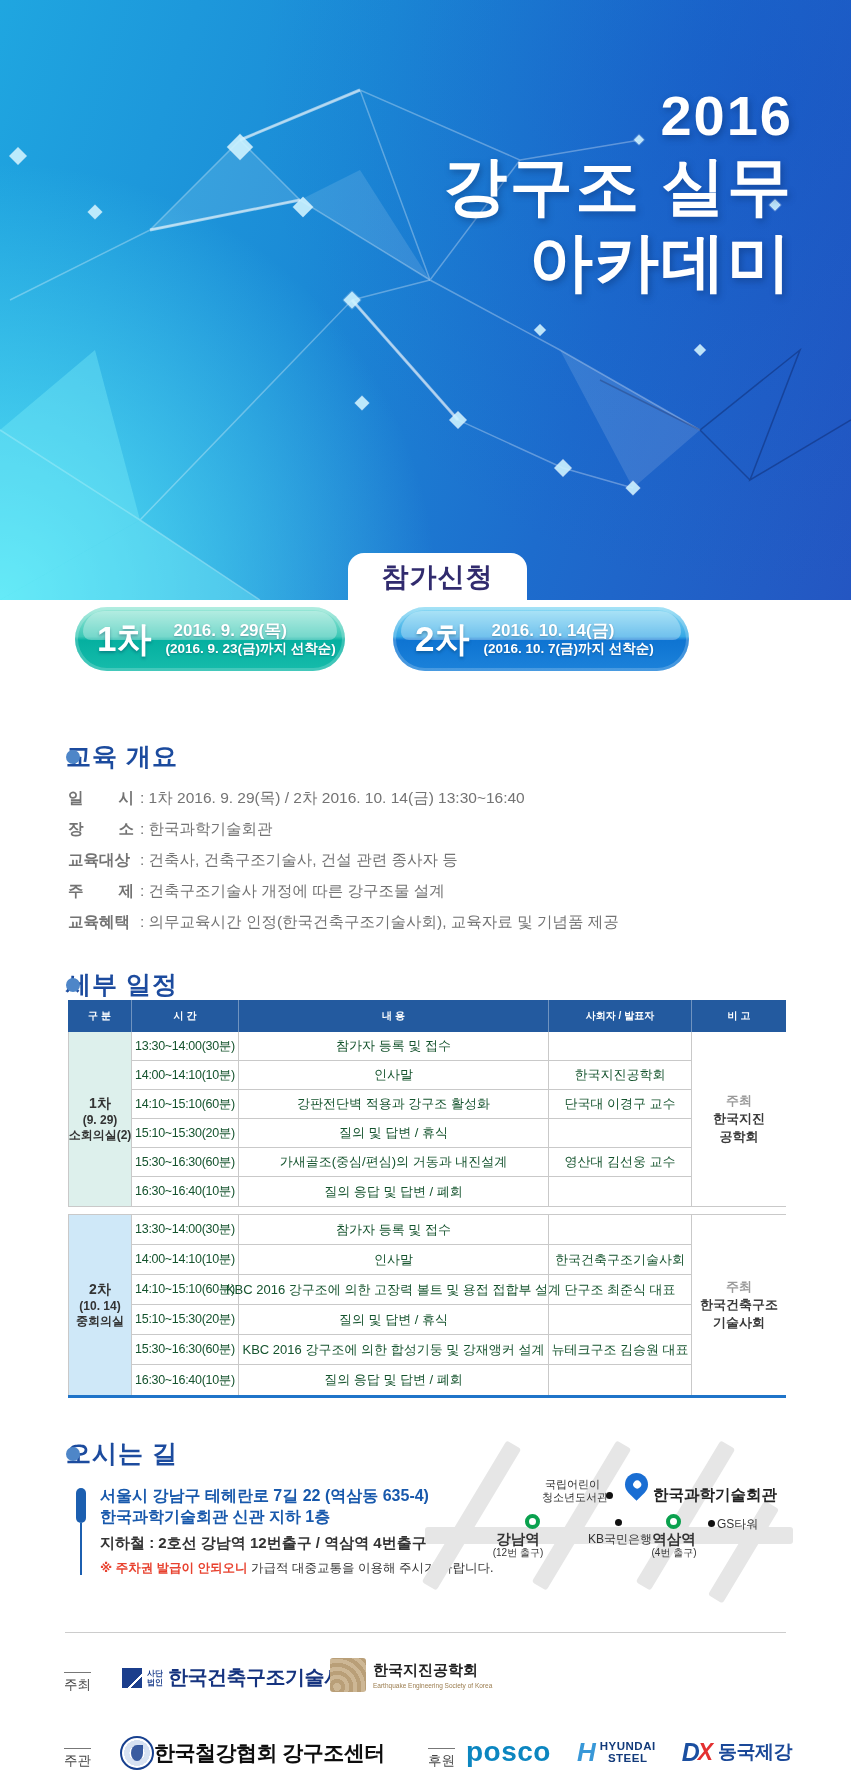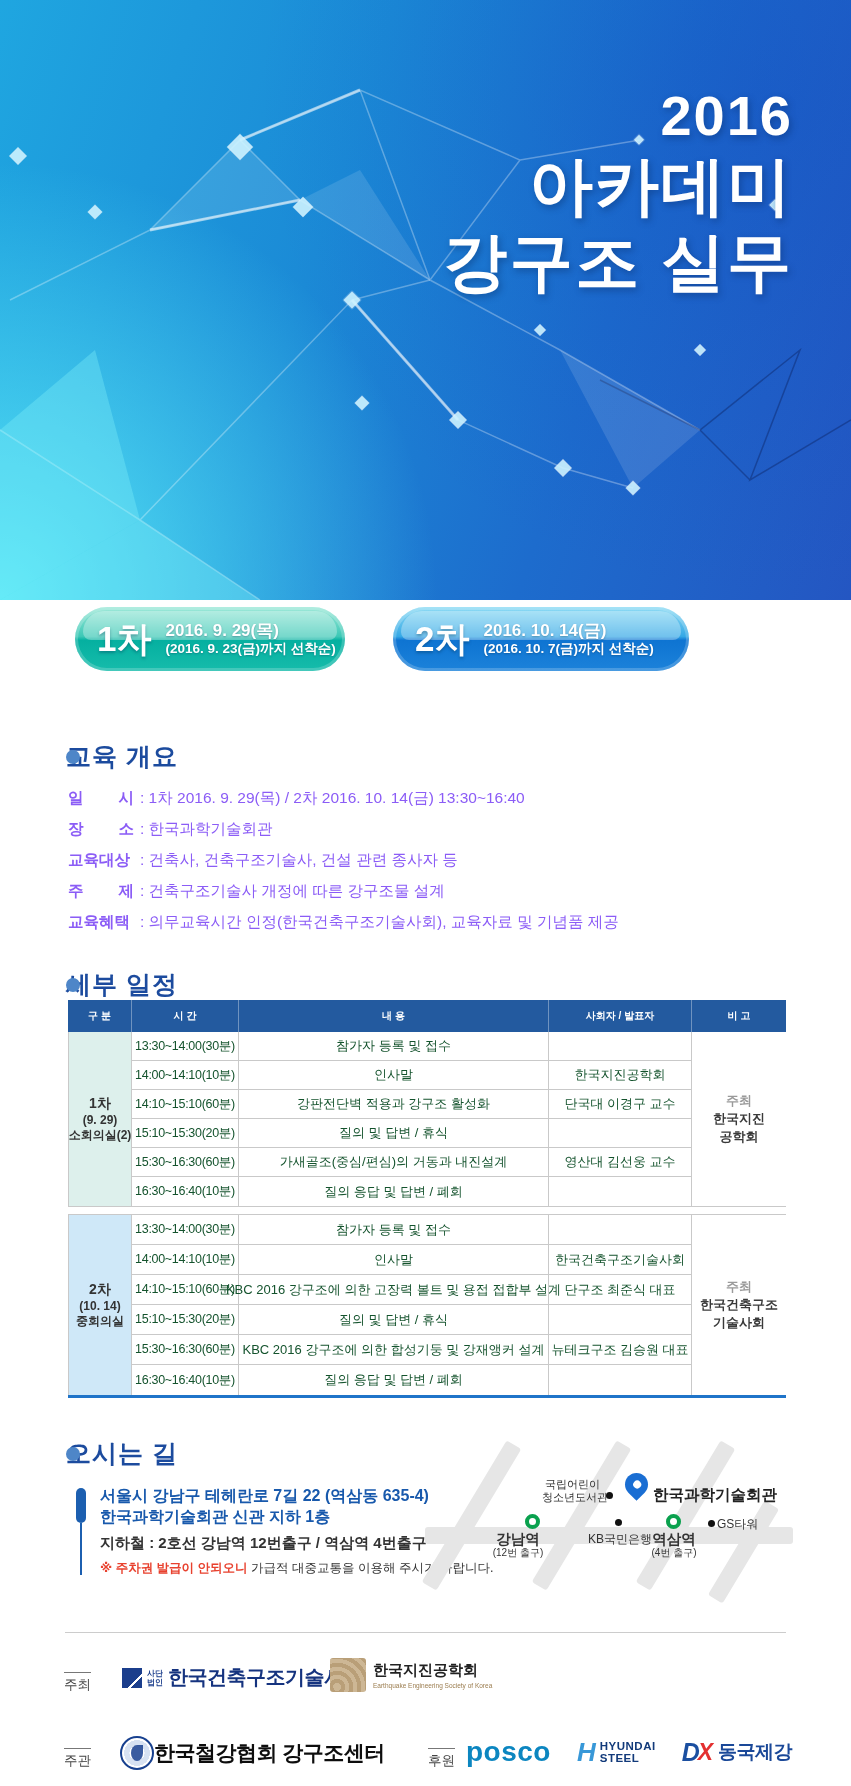--- a/index.html
+++ b/index.html
@@ -25,29 +25,29 @@
   .pill::before{content:"";position:absolute;left:8px;right:8px;top:4px;height:46%;
     border-radius:26px 26px 10px 10px;background:rgba(255,255,255,.30);}
   .pill1{left:75px;top:607px;width:270px;
     background:linear-gradient(180deg,#9fe9d9 0%,#3cc8b6 46%,#05b0a0 52%,#16bcab 100%);}
   .pill2{left:393px;top:607px;width:296px;
     background:linear-gradient(180deg,#8fdcf4 0%,#35a8e6 46%,#0e74d2 52%,#1c82da 100%);}
   .pill .no{font-size:35px;font-weight:bold;margin:0 14px 0 22px;position:relative;
     text-shadow:0 2px 3px rgba(0,50,80,.35);}
   .pill .dates{position:relative;display:flex;flex-direction:column;line-height:1.25;
     text-shadow:0 1px 2px rgba(0,50,80,.35);}
-  .pill .d1{font-size:17px;font-weight:bold;}
+  .pill .d1{font-size:17px;font-weight:bold;margin-left:8px;}
   .pill .d2{font-size:13.5px;font-weight:bold;}
   
   .sec-head{position:absolute;display:flex;align-items:center;gap:9px;}
   .sec-head .dot{width:14px;height:14px;border-radius:50%;background:#4e86c8;}
   .sec-head .txt{font-size:25px;font-weight:bold;color:#1c4b9e;letter-spacing:1px;}
   
   .overview{position:absolute;left:68px;top:783px;width:720px;}
-  .ov-row{display:flex;height:31px;align-items:center;font-size:15.5px;color:#8b5cf6;}
+  .ov-row{display:flex;height:31px;align-items:center;font-size:15.5px;color:#737373;}
   .ov-label{width:66px;font-weight:bold;text-align:justify;text-align-last:justify;flex:none;}
   .ov-value{margin-left:6px;white-space:nowrap;}
   
   .sched{position:absolute;left:68px;top:1000px;width:718px;}
   .sh{display:grid;grid-template-columns:63px 107px 310px 143px 95px;background:#235a9f;
     color:#fff;font-weight:bold;font-size:10px;height:32px;}
   .sh div{display:flex;align-items:center;justify-content:center;}
   .sh div + div{border-left:1px solid rgba(255,255,255,.35);}
   .ssec{display:grid;grid-template-columns:63px 107px 310px 143px 95px;
     grid-auto-rows:29px;border-bottom:1px solid #c9c9c9;}
@@ -114,21 +114,21 @@
   .org{left:120px;top:1736px;gap:0;}
   .kosa-mark{width:34px;height:34px;border-radius:50%;border:2.5px solid #17408f;box-sizing:border-box;
     background:radial-gradient(circle at 50% 50%, #fff 35%, #d7e2f2 36% 60%, #fff 61%);position:relative;}
   .kosa-mark::after{content:"";position:absolute;left:9px;top:7px;width:12px;height:16px;
     border-radius:50% 0 50% 50%;background:#17408f;opacity:.85;}
   .org-name{font-size:21px;font-weight:bold;color:#0d0d0d;letter-spacing:-0.5px;}
   .spon{left:466px;top:1736px;gap:26px;align-items:center;}
   .posco{font-size:28px;font-weight:bold;color:#0c86c0;letter-spacing:0.5px;}
   .hyundai{display:flex;align-items:center;gap:4px;}
   .hy-h{font-size:26px;font-weight:bold;font-style:italic;color:#3898d8;}
-  .hy-txt{display:flex;flex-direction:column;font-size:11.5px;line-height:12px;font-weight:bold;color:#123a7a;letter-spacing:0.5px;}
+  .hy-txt{display:flex;flex-direction:column;font-size:11.5px;line-height:12px;font-weight:bold;color:#123a7a;letter-spacing:0.5px;text-align:center;}
   .dk{display:flex;align-items:center;gap:5px;}
   .dk-d{font-size:25px;font-weight:900;font-style:italic;color:#1b4fa0;}
   .dk-x{font-size:23px;font-weight:900;font-style:italic;color:#e33030;margin-left:-7px;}
   .dk-name{font-size:19px;font-weight:bold;color:#1a4898;letter-spacing:-0.5px;}
 </style>
 </head>
 <body>
 
 <div class="page">
 
@@ -163,23 +163,24 @@
         <rect x="557" y="462" width="12" height="12" transform="rotate(45 563 468)"></rect>
         <rect x="628" y="483" width="10" height="10" transform="rotate(45 633 488)"></rect>
         <rect x="771" y="201" width="8" height="8" transform="rotate(45 775 205)"></rect>
         <rect x="696" y="346" width="8" height="8" transform="rotate(45 700 350)"></rect>
         <rect x="536" y="326" width="8" height="8" transform="rotate(45 540 330)"></rect>
         <rect x="636" y="136" width="7" height="7" transform="rotate(45 639 139)"></rect>
       </g>
     </svg>
     <div class="hero-title">
       <div class="hero-year">2016</div>
+      <div class="hero-line">강구조 실무</div>
       <div class="hero-line">아카데미</div>
-      <div class="hero-line">강구조 실무</div>
-    </div>
+    </div>
+    <div class="badge">참가신청</div>
   </div>
 
   <div class="pill pill1">
     <span class="no">1차</span>
     <span class="dates">
       <span class="d1">2016. 9. 29(목)</span>
       <span class="d2">(2016. 9. 23(금)까지 선착순)</span>
     </span>
   </div>
   <div class="pill pill2">

